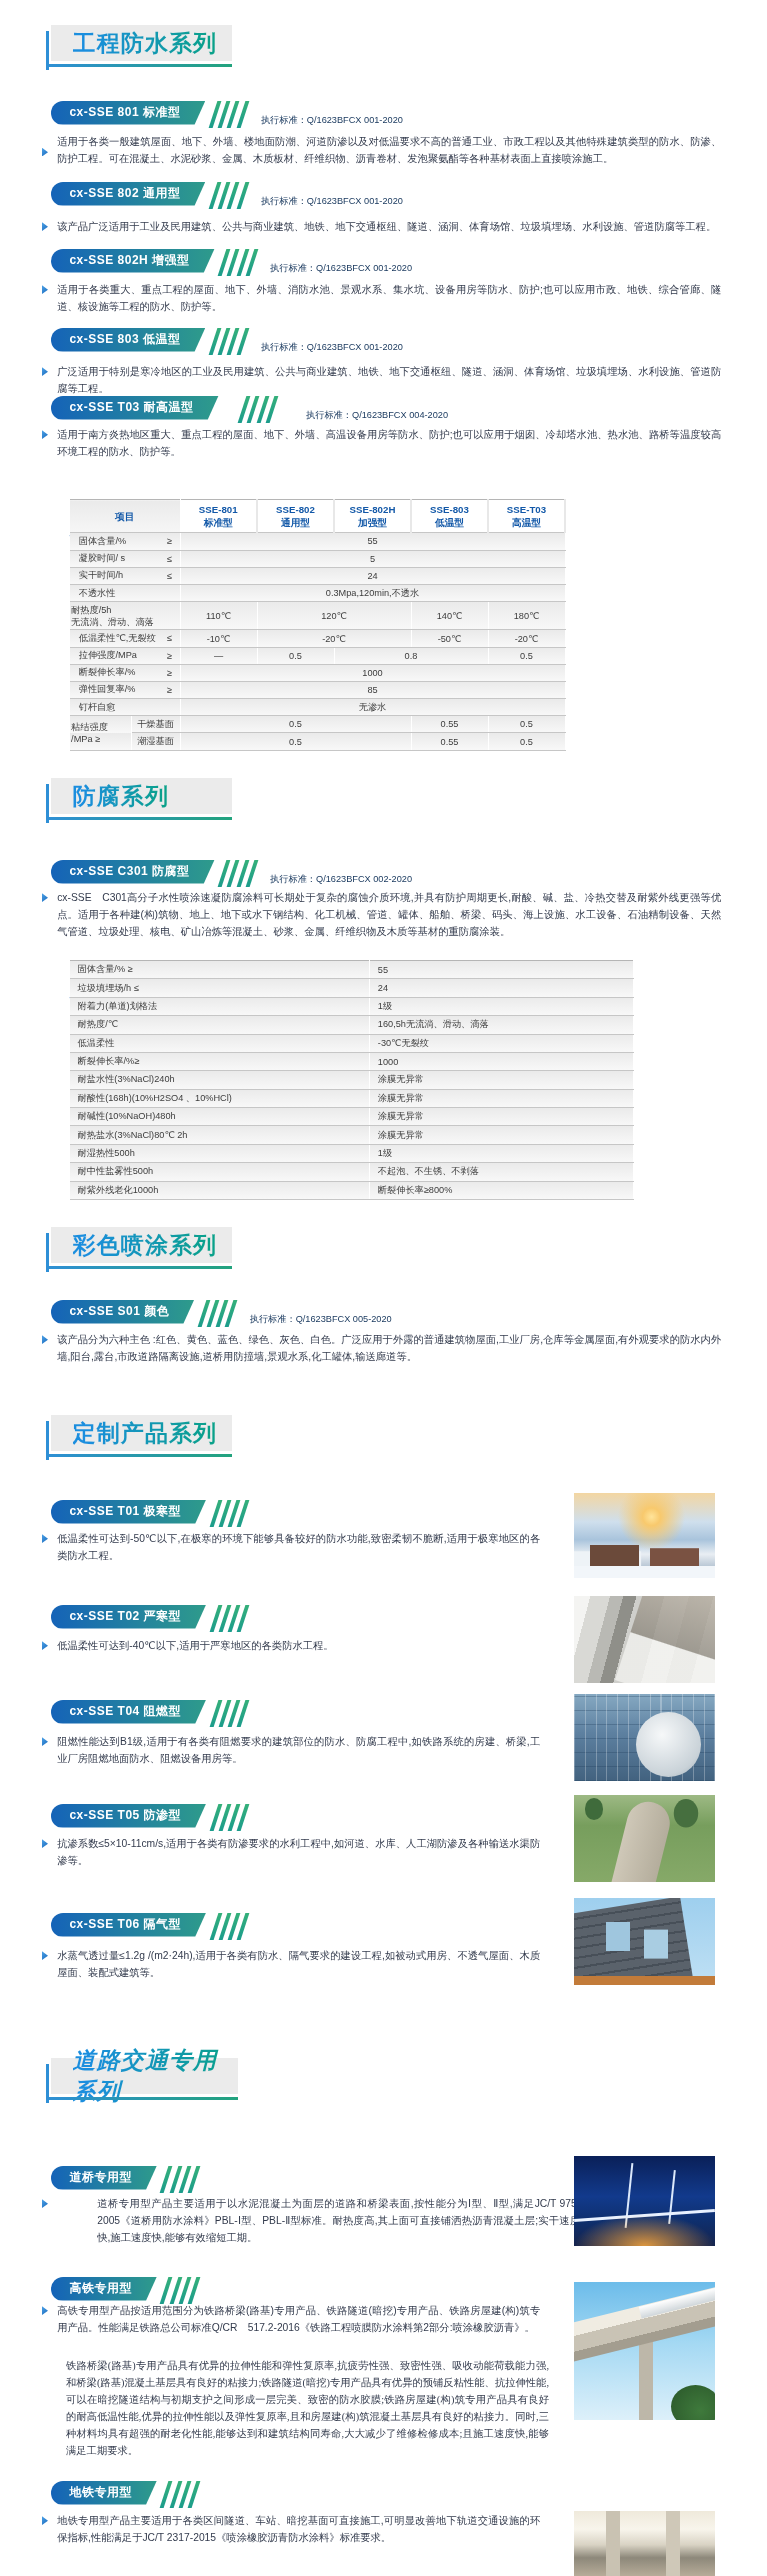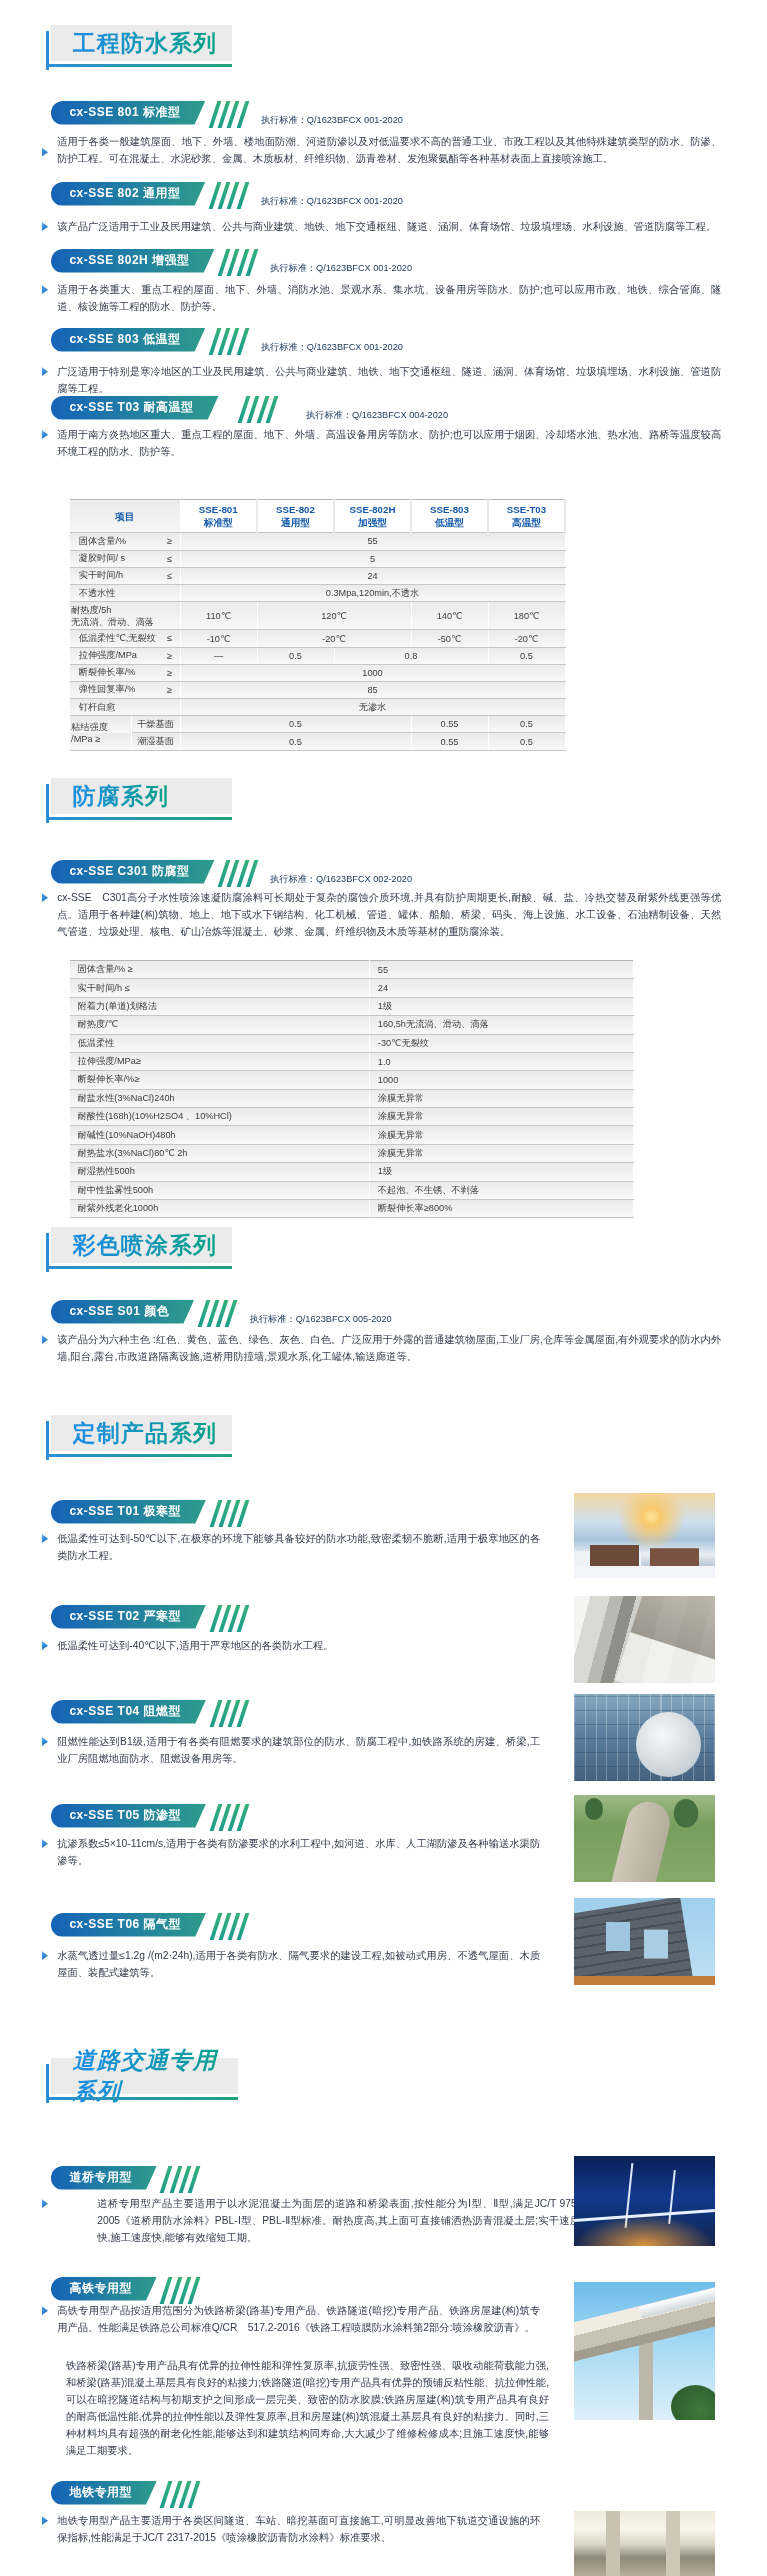--- a/index.html
+++ b/index.html
@@ -26,21 +26,21 @@
   .slashes{display:flex;gap:4.9px;margin-left:7.6px;margin-top:4.3px;}
   .slash{width:4.3px;height:27px;background:linear-gradient(180deg,#35b07a,#1b9c8c);transform:skewX(-18deg);}
   .std{margin-left:16px;font-size:9.2px;color:#16365c;align-self:flex-end;margin-bottom:0;white-space:nowrap;}
   
   .desc{position:absolute;left:42px;display:flex;}
   .arrow{flex:none;width:6px;height:8.7px;margin-top:4.3px;
          background:linear-gradient(135deg,#4da3e8,#1b6abc);
          clip-path:polygon(0 0,100% 50%,0 100%);}
   .desc-text{margin-left:9.2px;font-size:10.3px;line-height:17px;color:#333b4d;width:664px;text-align:justify;}
   .desc-text.narrow{width:483px;}
-  .desc2{position:absolute;left:66px;font-size:10.3px;line-height:17px;color:#333b4d;width:483px;text-align:justify;}
+  .desc2{position:absolute;left:66px;font-size:10.3px;line-height:17px;color:#333b4d;width:483px;text-align:justify;font-family:Liberation Serif, serif;}
   
   .perf-title{position:absolute;left:70px;font-size:16px;font-weight:normal;color:#1256a8;margin-top:45px;}
   table{border-collapse:collapse;}
   .ptable{position:absolute;left:70px;border-top:1.6px solid #b5b5b5;}
   .ptable td,.ptable th{border-bottom:0.5px solid #c6c6c6;border-right:1.1px solid #fff;
         font-size:9.2px;color:#3c3c3c;text-align:center;padding:1.6px 1.1px;font-weight:normal;}
   .ptable tr{background:linear-gradient(180deg,#eaeaea,#f8f8f8);}
   .ptable .hrow{background:#e8e8e8;}
   .ptable .hrow th{background:#fff;border-right:2.2px solid #e8e8e8;color:#1258a8;font-weight:bold;
         font-size:9.7px;line-height:13px;padding:3.2px 1.1px;}
@@ -362,38 +362,34 @@
     <colgroup>
         <col style="width:300px">
         <col style="width:264px">
       </colgroup>
     <tbody>
         <tr>
           <td class="kcell">固体含量/% ≥</td>
           <td class="vcell">55</td>
         </tr>
     <tr>
-          <td class="kcell">实干时间/h ≤</td>
+          <td class="kcell">垃圾填埋场/h ≤</td>
           <td class="vcell">24</td>
         </tr>
     <tr>
           <td class="kcell">附着力(单道)划格法</td>
           <td class="vcell">1级</td>
         </tr>
     <tr>
           <td class="kcell">耐热度/℃</td>
           <td class="vcell">160,5h无流淌、滑动、滴落</td>
         </tr>
     <tr>
           <td class="kcell">低温柔性</td>
           <td class="vcell">-30℃无裂纹</td>
-        </tr>
-    <tr>
-          <td class="kcell">拉伸强度/MPa≥</td>
-          <td class="vcell">1.0</td>
         </tr>
     <tr>
           <td class="kcell">断裂伸长率/%≥</td>
           <td class="vcell">1000</td>
         </tr>
     <tr>
           <td class="kcell">耐盐水性(3%NaCl)240h</td>
           <td class="vcell">涂膜无异常</td>
         </tr>
     <tr>

